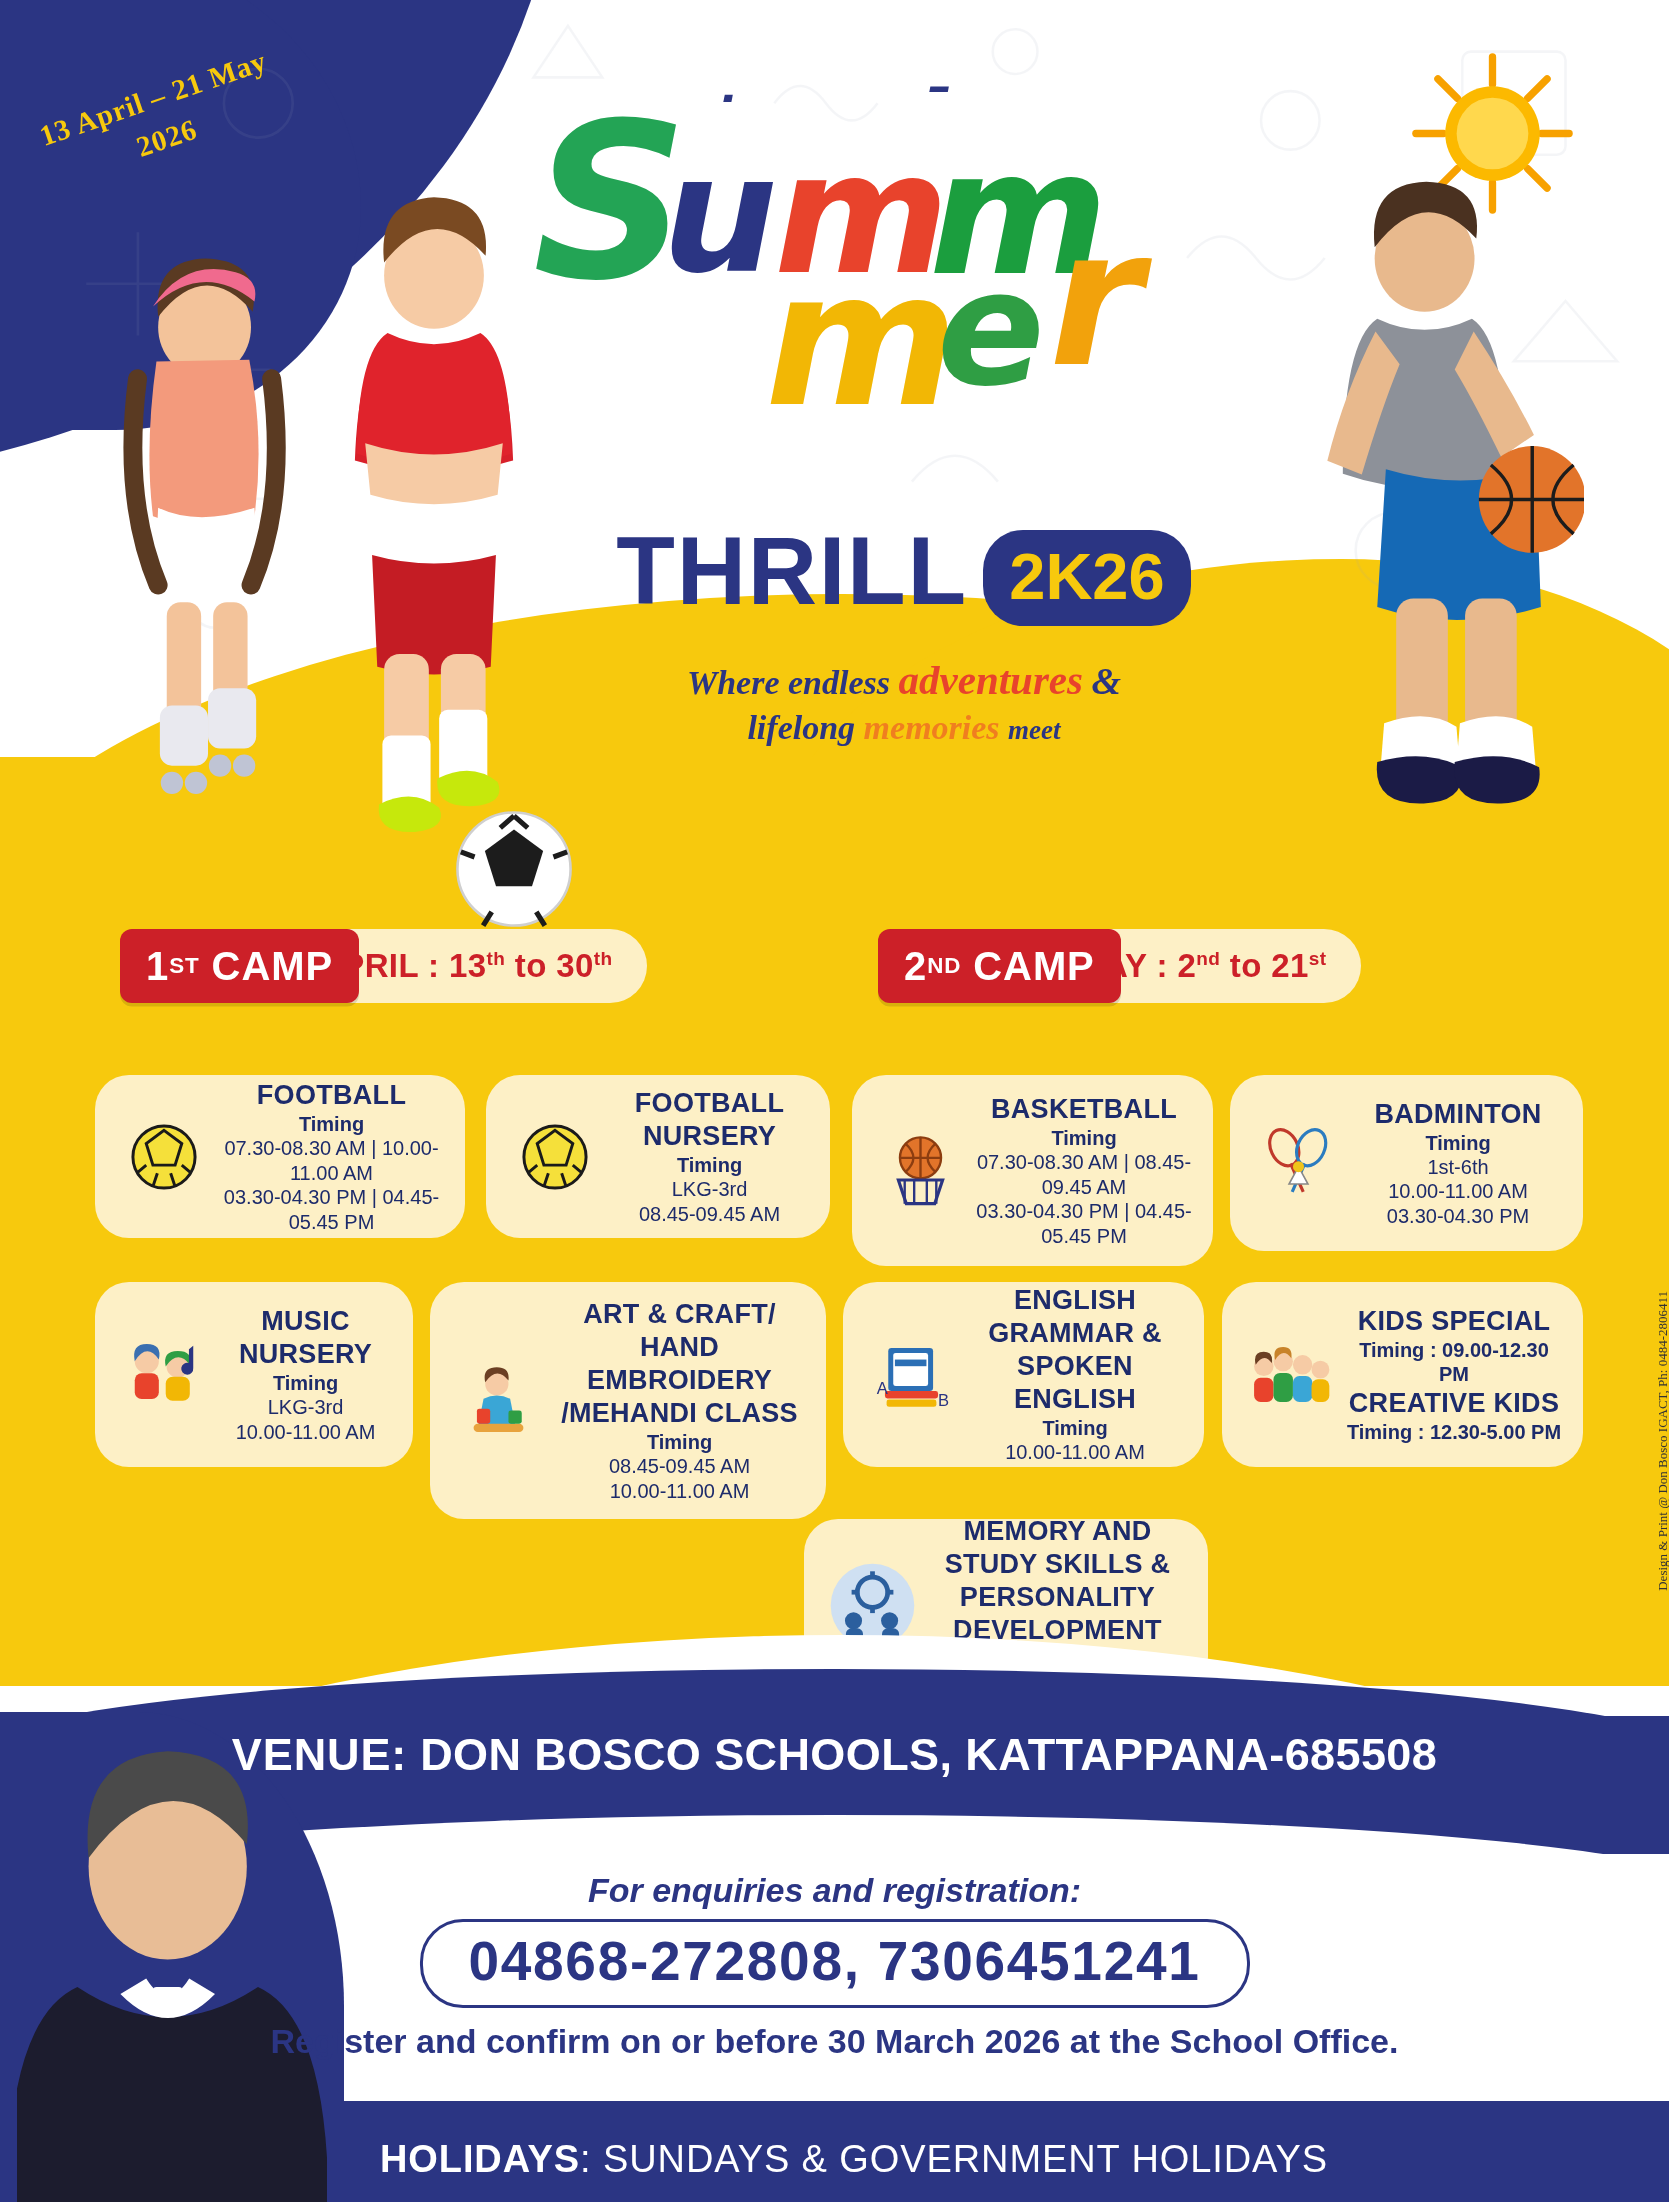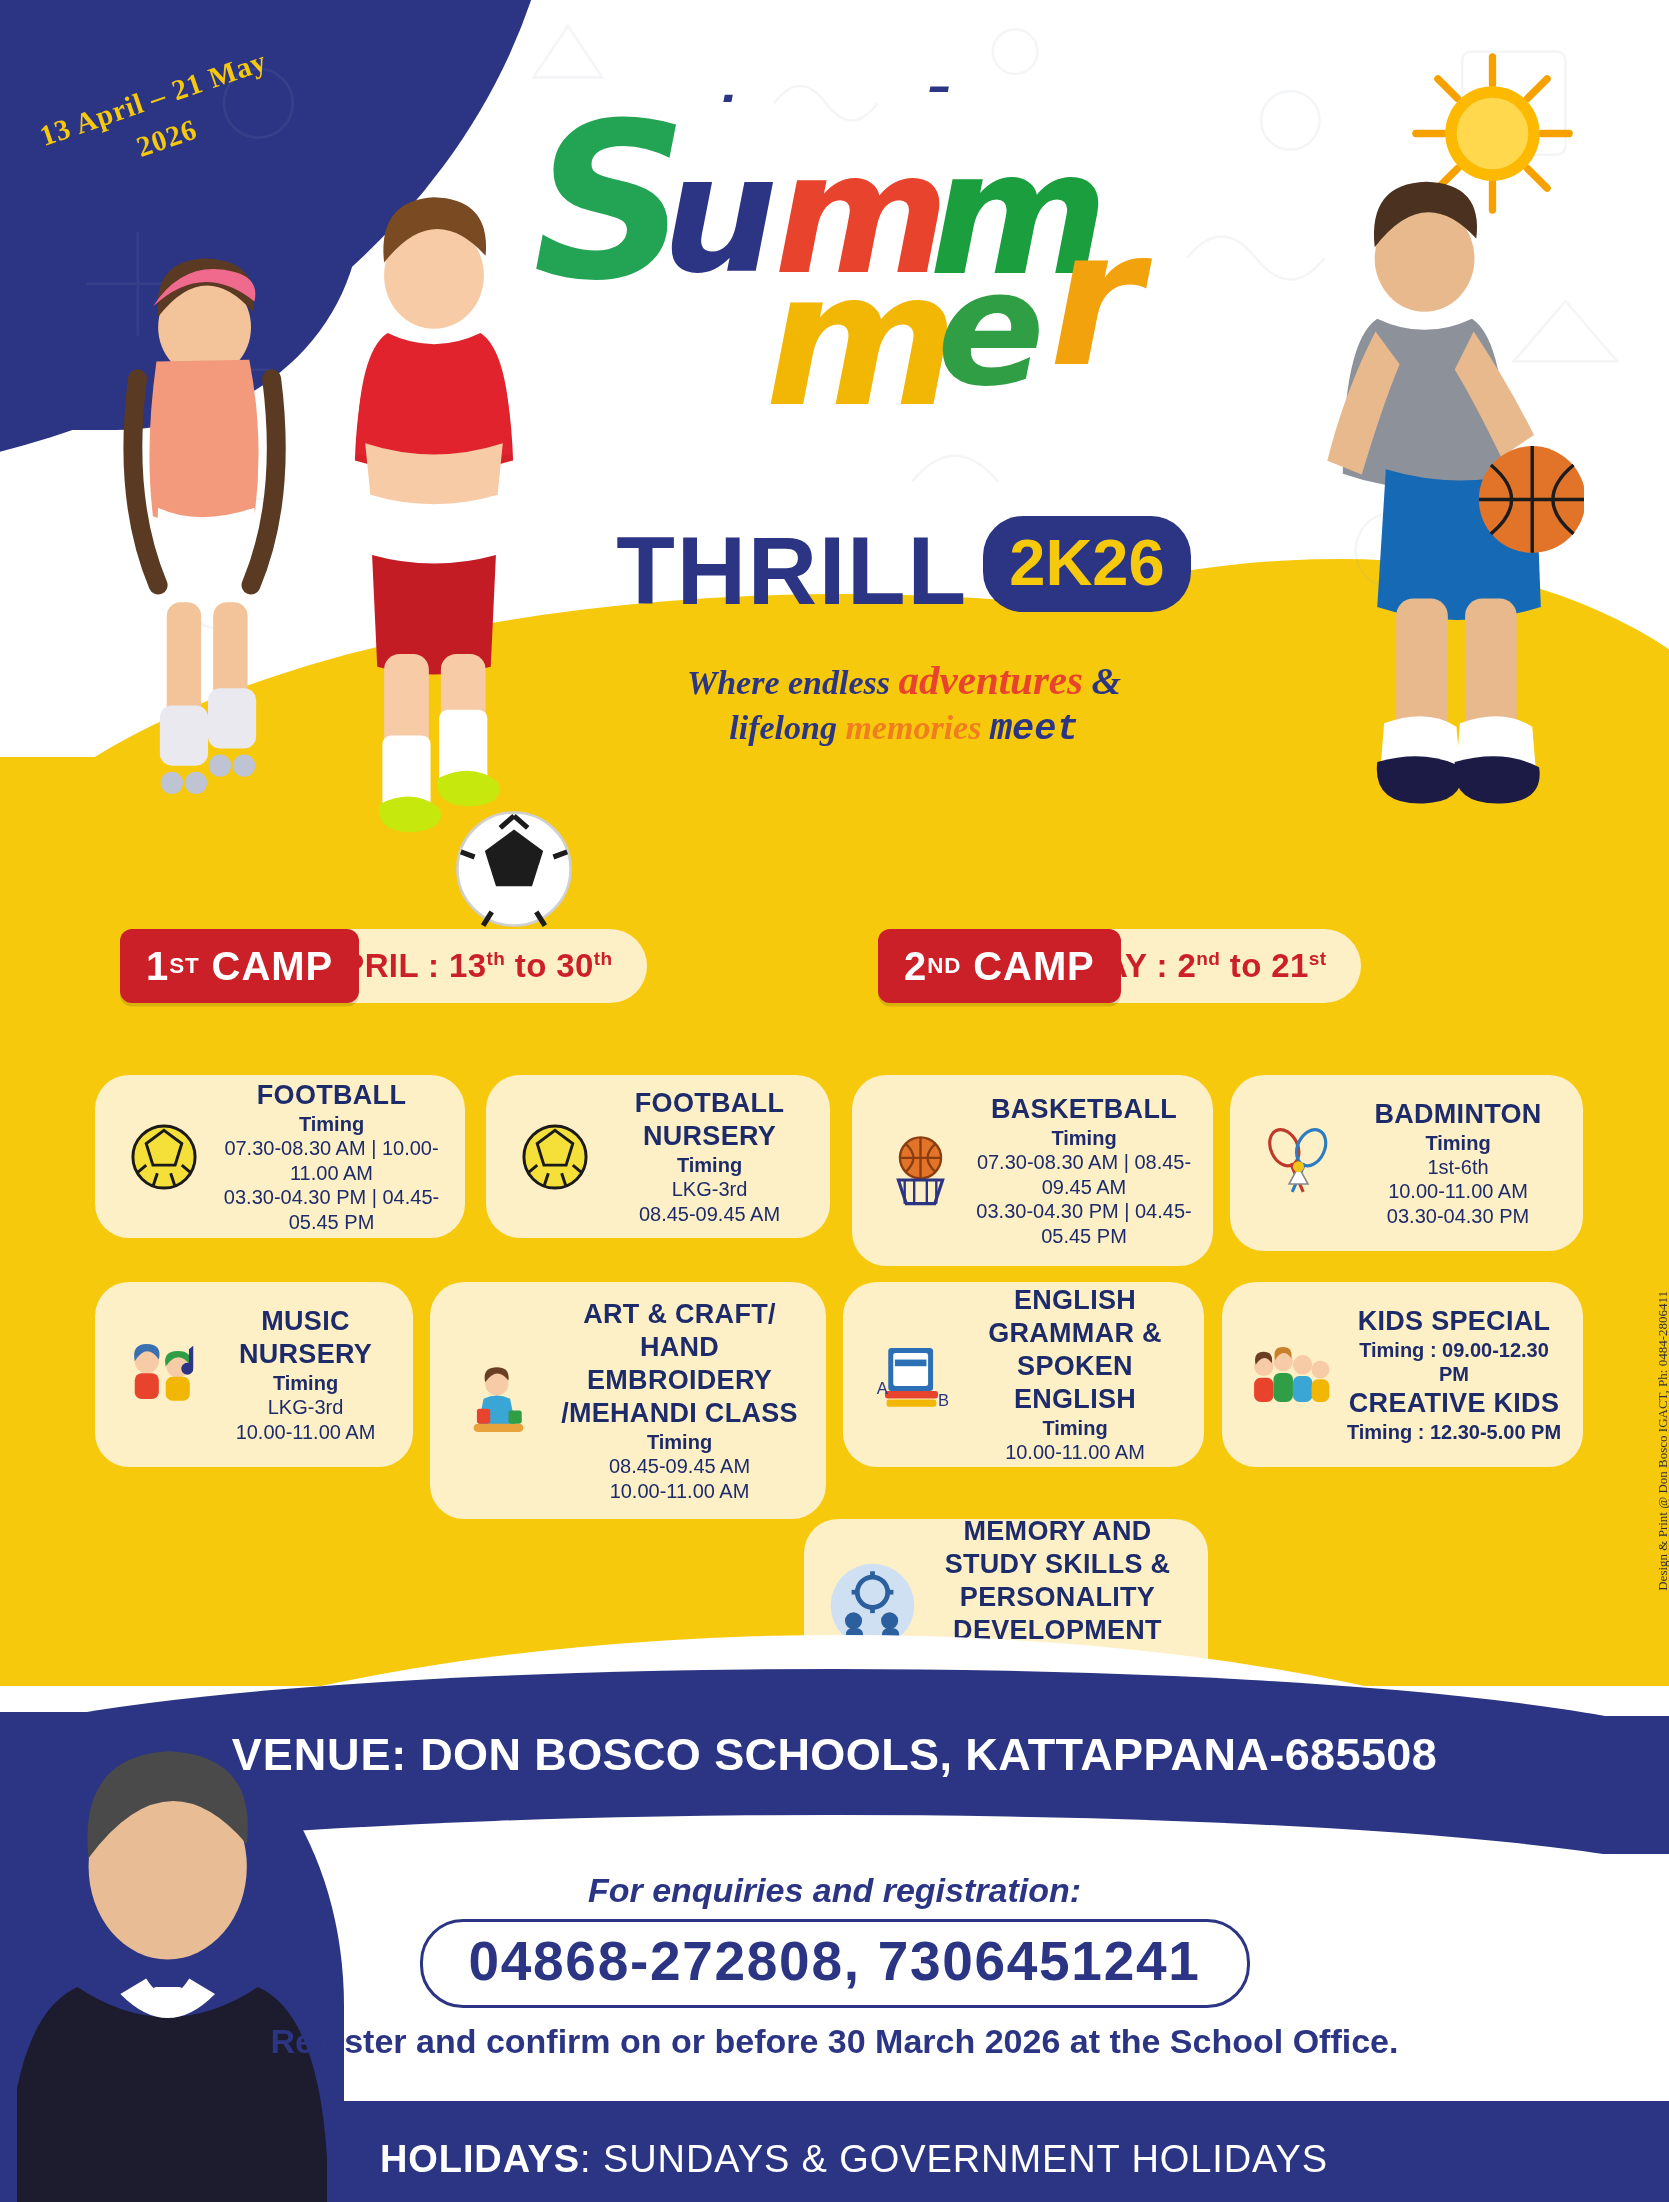--- a/index.html
+++ b/index.html
@@ -139,21 +139,21 @@
     position: absolute;
     font-family: "DejaVu Sans", sans-serif;
     font-weight: bold;
     font-style: italic;
   }
   .thrill-row {
     position: absolute;
     left: 568px; top: 516px;
     width: 671px;
     display: flex;
-    align-items: flex-start;
+    align-items: flex-end;
     justify-content: center;
     gap: 15.5px;
   }
   .thrill-text {
     font-size: 96px;
     font-weight: bold;
     color: #2b3583;
     letter-spacing: 1.7px;
     font-family: "Liberation Sans", sans-serif;
   }
@@ -173,21 +173,21 @@
     font-family: "Liberation Serif", serif;
     font-style: italic;
     color: #2b3583;
     line-height: 1.28;
   }
   .tagline .l1 { font-size: 34px; font-weight: bold; }
   .tagline .l2 { font-size: 34px; font-weight: bold; }
   .tagline .adv { color: #e8432c; font-size: 41px; }
   .tagline .mem { color: #f07e1f; font-size: 34px; }
   .tagline .amp { color: #2b3583; font-size: 38px; }
-  .tagline .meet { font-size: 37px; font-family: Liberation Mono, monospace; }
+  .tagline .meet { font-size: 27px; }
 
   
   .kid { position: absolute; }
 
   
   .sun {
     position: absolute;
     right: 95px; top: 52px;
     width: 163px; height: 163px;
   }

